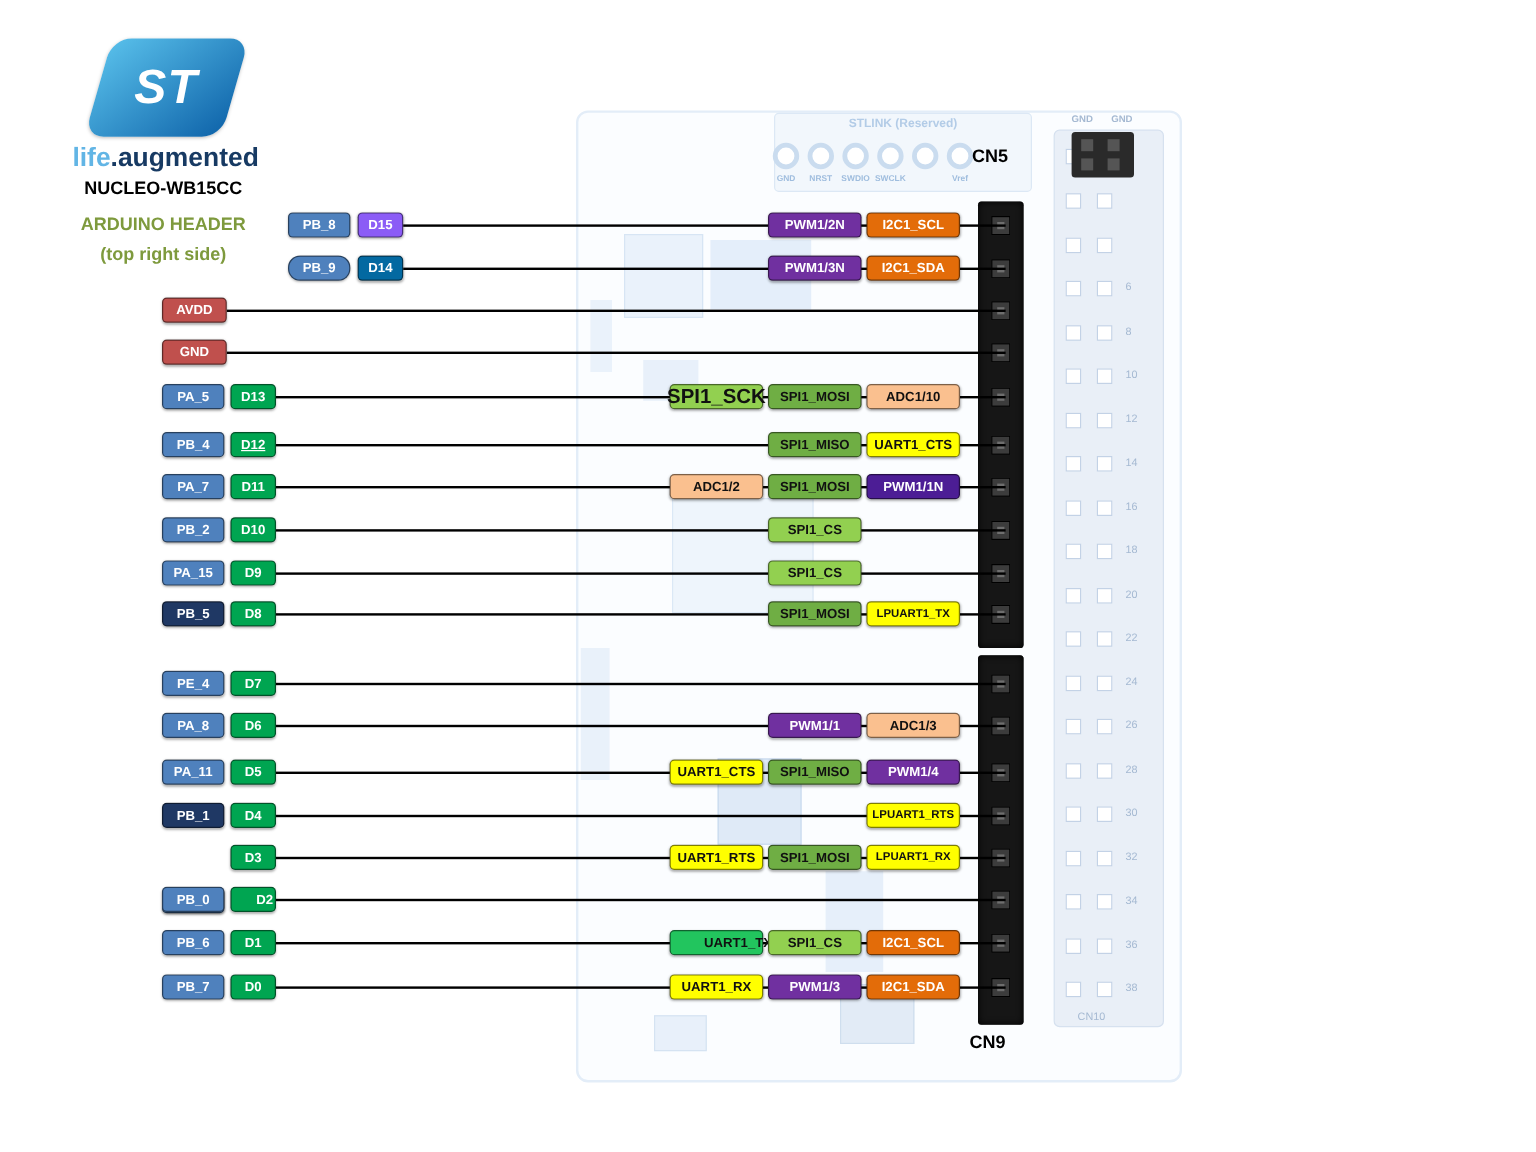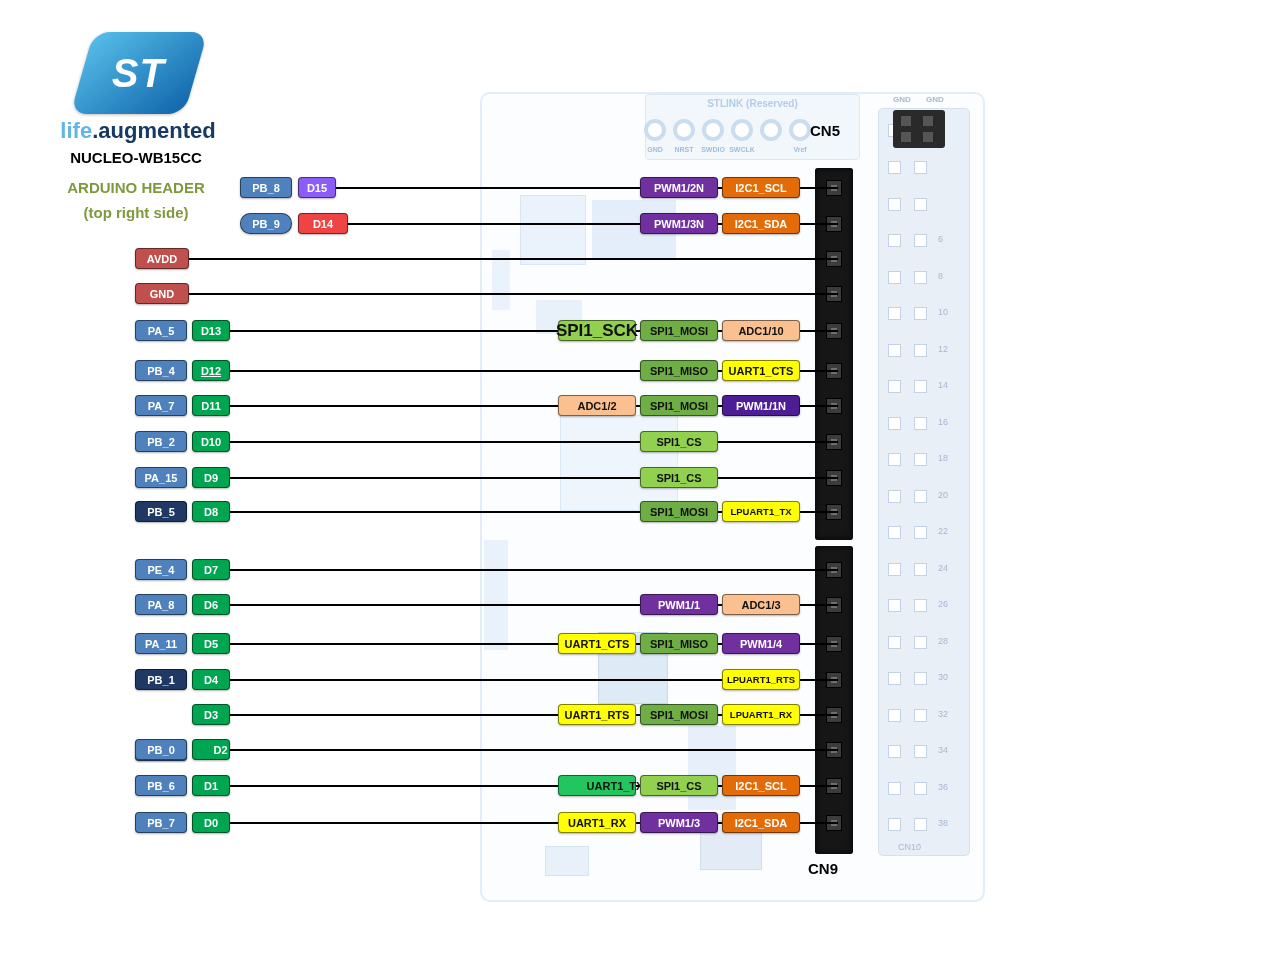--- a/index.html
+++ b/index.html
@@ -168,21 +168,21 @@
   <div class="hdr-line2" style="color: rgb(126, 154, 61);">(top right side)</div>
 
   <div id="rows">
       <div class="pin-line" style="left: 336px; top: 187px; width: 502px; background: rgb(0, 0, 0);"></div>
       <div class="badge" style="left: 240px; top: 177px; width: 52px; background: rgb(79, 129, 189); color: rgb(255, 255, 255);">PB_8</div>
       <div class="badge" style="left: 298px; top: 177px; width: 38px; background: #8b5cf6; color: rgb(255, 255, 255);">D15</div>
       <div class="badge" style="left: 640px; top: 177px; width: 78px; background: rgb(112, 48, 160); color: rgb(255, 255, 255); font-size: 11px;">PWM1/2N</div>
       <div class="badge" style="left: 722px; top: 177px; width: 78px; background: rgb(227, 108, 9); color: rgb(255, 255, 255); font-size: 11px;">I2C1_SCL</div>
       <div class="pin-line" style="left: 336px; top: 223px; width: 502px; background: rgb(0, 0, 0);"></div>
       <div class="badge" style="left: 240px; top: 213px; width: 52px; background: rgb(79, 129, 189); color: rgb(255, 255, 255); border-radius: 10px;">PB_9</div>
-      <div class="badge" style="left: 298px; top: 213px; width: 50px; background: #ef4444; color: rgb(255, 255, 255);">D14</div>
+      <div class="badge" style="left: 298px; top: 213px; width: 38px; background: #0369a1; color: rgb(255, 255, 255);">D14</div>
       <div class="badge" style="left: 640px; top: 213px; width: 78px; background: rgb(112, 48, 160); color: rgb(255, 255, 255); font-size: 11px;">PWM1/3N</div>
       <div class="badge" style="left: 722px; top: 213px; width: 78px; background: rgb(227, 108, 9); color: rgb(255, 255, 255); font-size: 11px;">I2C1_SDA</div>
       <div class="pin-line" style="left: 189px; top: 258px; width: 649px; background: rgb(0, 0, 0);"></div>
       <div class="badge" style="left: 135px; top: 248px; width: 54px; background: rgb(192, 80, 77); color: rgb(255, 255, 255);">AVDD</div>
       <div class="pin-line" style="left: 189px; top: 293px; width: 649px; background: rgb(0, 0, 0);"></div>
       <div class="badge" style="left: 135px; top: 283px; width: 54px; background: rgb(192, 80, 77); color: rgb(255, 255, 255);">GND</div>
       <div class="pin-line" style="left: 230px; top: 330px; width: 608px; background: rgb(0, 0, 0);"></div>
       <div class="badge" style="left: 135px; top: 320px; width: 52px; background: rgb(79, 129, 189); color: rgb(255, 255, 255);">PA_5</div>
       <div class="badge" style="left: 192px; top: 320px; width: 38px; background: rgb(0, 165, 81); color: rgb(255, 255, 255);">D13</div>
       <div class="badge" style="left: 558px; top: 320px; width: 78px; background: rgb(146, 208, 80); color: rgb(17, 17, 17); font-size: 17px;">SPI1_SCK</div>

